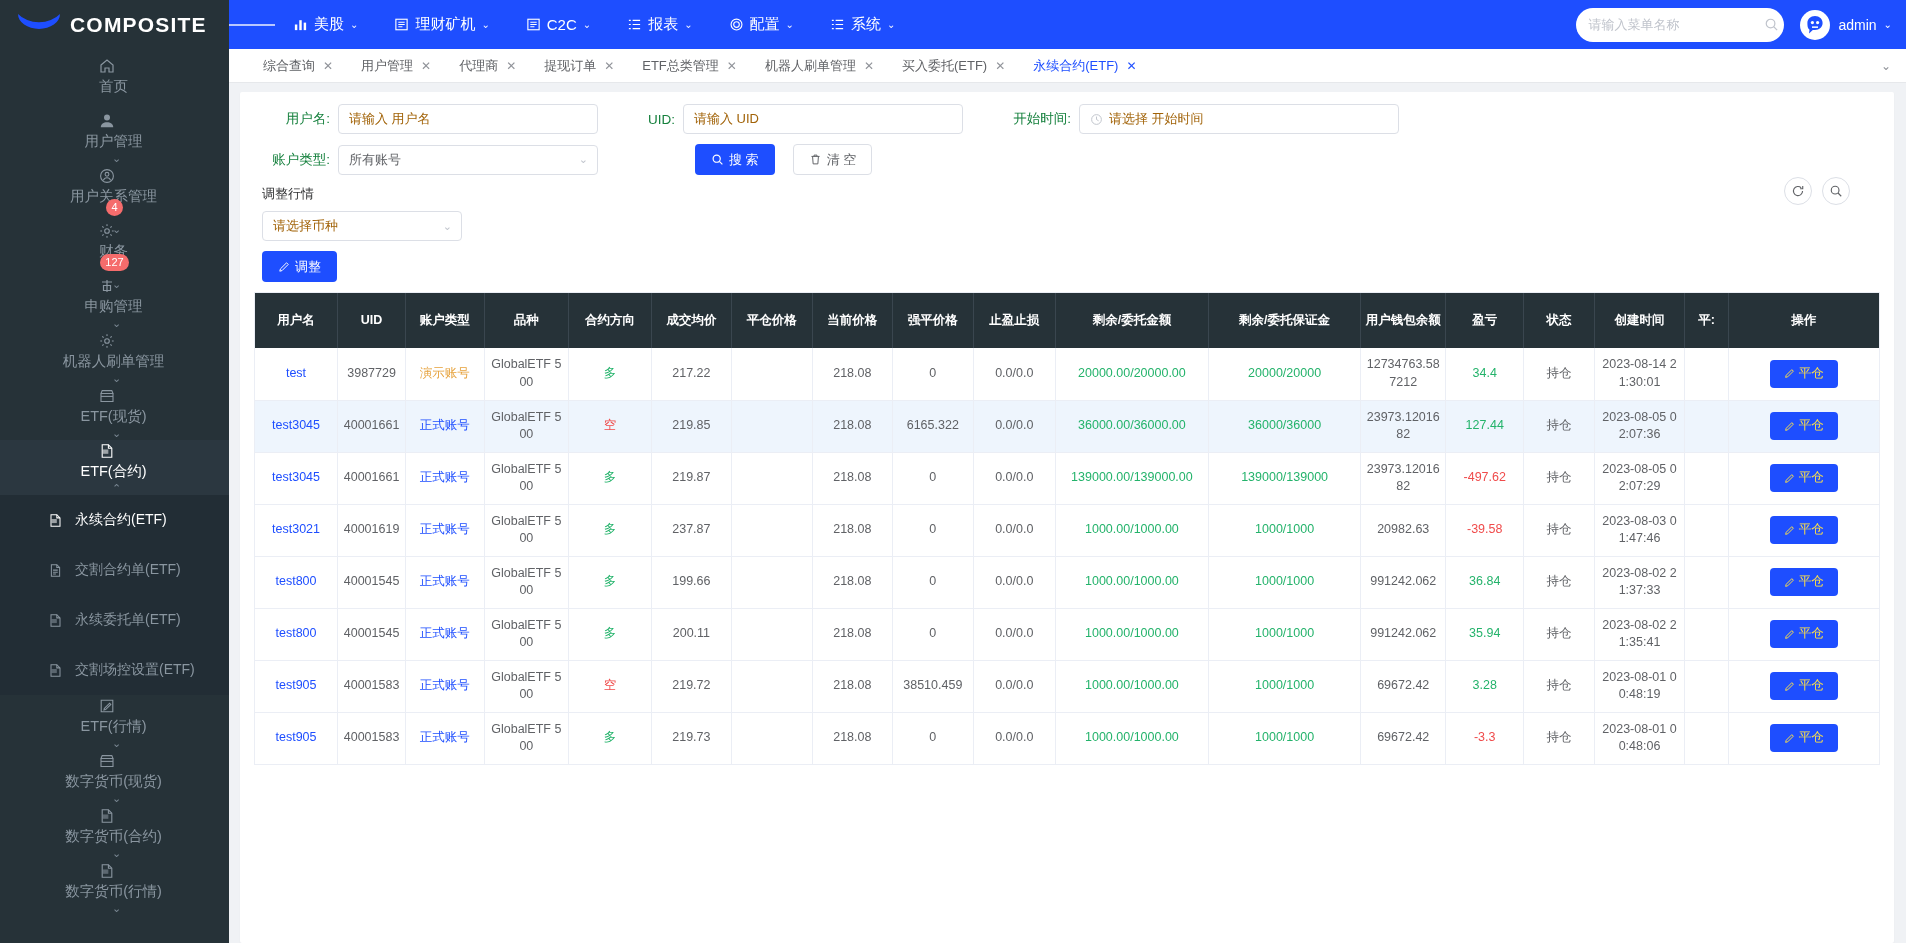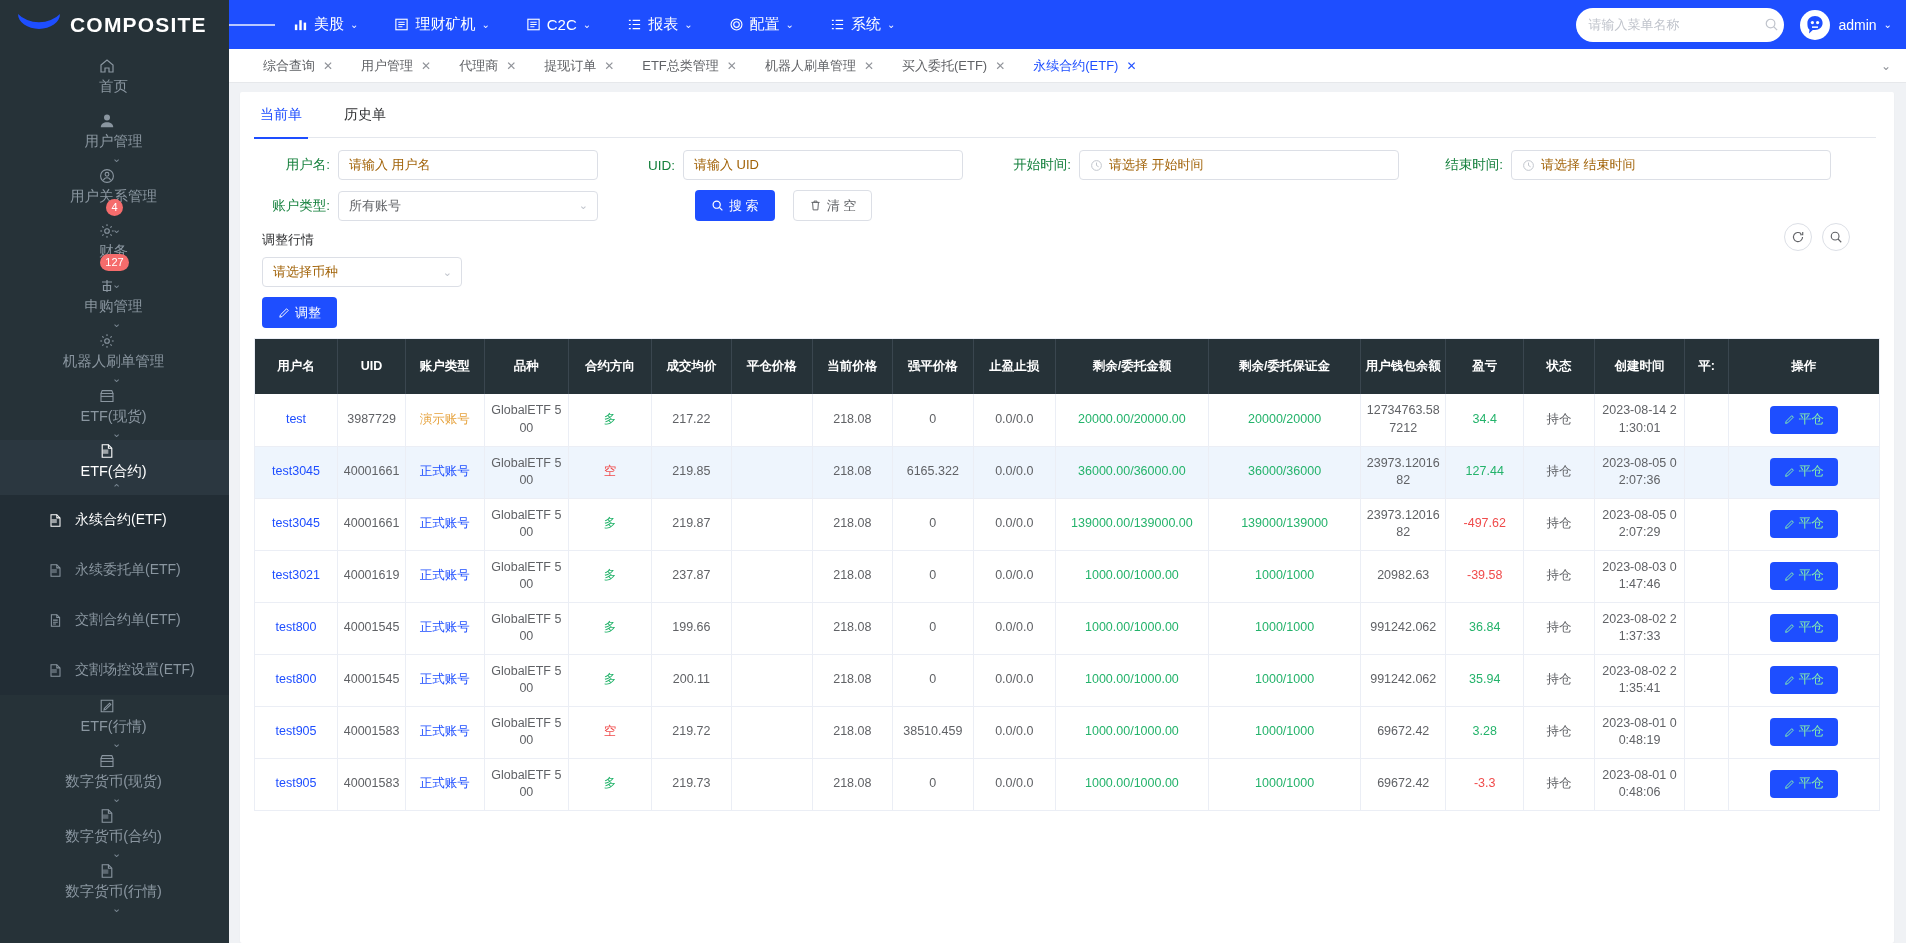--- a/index.html
+++ b/index.html
@@ -170,21 +170,21 @@
     border-bottom: 1px solid #ebeef5; border-right: 1px solid #ebeef5;
     padding: 4px 5px; vertical-align: middle; line-height: 1.4; word-break: break-all;
   }
   tbody td:last-child { border-right: 0; }
   tbody tr.striped td { background: #eef5fd; }
   .lnk { color: #1e4eff; cursor: pointer; }
   .lnk-orange { color: #e6a23c; cursor: pointer; }
   .green { color: #24b36b; }
   .red { color: #f04b4b; }
   .btn-close-pos {
-    background: #1e4eff; color: #86efac; height: 28px; border-radius: 4px;
+    background: #1e4eff; color: #fde047; height: 28px; border-radius: 4px;
     display: inline-flex; align-items: center; justify-content: center;
     padding: 0 14px; font-size: 12.5px; cursor: pointer;
   }
   .btn-close-pos .bico { margin-right: 4px; }
   svg { display: block; }
 </style>
 </head>
 <body>
 
 <div class="app">
@@ -301,37 +301,37 @@
                 <path d="M9.4 1.8v3.4h3.4"></path>
               <rect x="4.4" y="7" width="4.4" height="3.2" fill="currentColor" opacity=".55"></rect>
             </svg>
           </span>
           <span>永续合约(ETF)</span>
         </div>
 
         <div class="submenu-item">
           <span class="mi-icon">
             <svg width="15" height="15" viewBox="0 0 16 16" fill="none" stroke="currentColor" stroke-width="1.1">
+              <path d="M3.6 1.8h5.8l3 3v9.4H3.6z"></path>
+                <path d="M9.4 1.8v3h3"></path>
+              <path d="M5.4 7.6h5M5.4 9.8h5M5.4 11.8h3"></path>
+            </svg>
+          </span>
+          <span>交割合约单(ETF)</span>
+        </div>
+
+        <div class="submenu-item">
+          <span class="mi-icon">
+            <svg width="15" height="15" viewBox="0 0 16 16" fill="none" stroke="currentColor" stroke-width="1.1">
               <path d="M3.2 1.8h6.2l3.4 3.4v9H3.2z"></path>
                 <path d="M9.4 1.8v3.4h3.4"></path>
               <rect x="4.4" y="7" width="4.4" height="3.2" fill="currentColor" opacity=".55"></rect>
             </svg>
           </span>
           <span>永续委托单(ETF)</span>
-        </div>
-
-        <div class="submenu-item">
-          <span class="mi-icon">
-            <svg width="15" height="15" viewBox="0 0 16 16" fill="none" stroke="currentColor" stroke-width="1.1">
-              <path d="M3.6 1.8h5.8l3 3v9.4H3.6z"></path>
-                <path d="M9.4 1.8v3h3"></path>
-              <path d="M5.4 7.6h5M5.4 9.8h5M5.4 11.8h3"></path>
-            </svg>
-          </span>
-          <span>交割合约单(ETF)</span>
         </div>
 
         <div class="submenu-item">
           <span class="mi-icon">
             <svg width="15" height="15" viewBox="0 0 16 16" fill="none" stroke="currentColor" stroke-width="1.1">
               <path d="M3.2 1.8h6.2l3.4 3.4v9H3.2z"></path>
                 <path d="M9.4 1.8v3.4h3.4"></path>
               <rect x="4.4" y="7" width="4.4" height="3.2" fill="currentColor" opacity=".55"></rect>
             </svg>
           </span>
@@ -525,28 +525,20 @@
           <span>永续合约(ETF)</span>
           <span class="tclose">✕</span>
         </div>
       </div>
       <div class="tabs-more">⌄</div>
     </div>
 
     <div class="content">
       <div class="card">
 
-        <div class="inner-tabs">
-          <div class="inner-tab active">
-            <span>当前单</span>
-          </div>
-          <div class="inner-tab">
-            <span>历史单</span>
-          </div>
-        </div>
 
         <div class="form-area">
 
           <div class="form-row">
             <div class="fi">
               <span class="flabel" style="width:72px;margin-right:8px">用户名:</span>
               <div class="inp" style="width:260px">
                 <span class="ph">请输入 用户名</span>
               </div>
             </div>
@@ -559,32 +551,20 @@
             <div class="fi" style="margin-left:34px">
               <span class="flabel" style="width:74px;margin-right:8px">开始时间:</span>
               <div class="inp" style="width:320px">
                 <span class="pre-ico">
                   <svg width="13" height="13" viewBox="0 0 16 16" fill="none" stroke="currentColor" stroke-width="1.2">
                     <circle cx="8" cy="8" r="6"></circle>
                       <path d="M8 4.4V8l2.6 1.6"></path>
                   </svg>
                 </span>
                 <span class="ph">请选择 开始时间</span>
-              </div>
-            </div>
-            <div class="fi" style="margin-left:30px">
-              <span class="flabel" style="width:74px;margin-right:8px">结束时间:</span>
-              <div class="inp" style="width:320px">
-                <span class="pre-ico">
-                  <svg width="13" height="13" viewBox="0 0 16 16" fill="none" stroke="currentColor" stroke-width="1.2">
-                    <circle cx="8" cy="8" r="6"></circle>
-                      <path d="M8 4.4V8l2.6 1.6"></path>
-                  </svg>
-                </span>
-                <span class="ph">请选择 结束时间</span>
               </div>
             </div>
           </div>
 
           <div class="form-row">
             <div class="fi">
               <span class="flabel" style="width:72px;margin-right:8px">账户类型:</span>
               <div class="inp" style="width:260px">
                 <span class="val">所有账号</span>
                 <span class="suffix">⌄</span>

